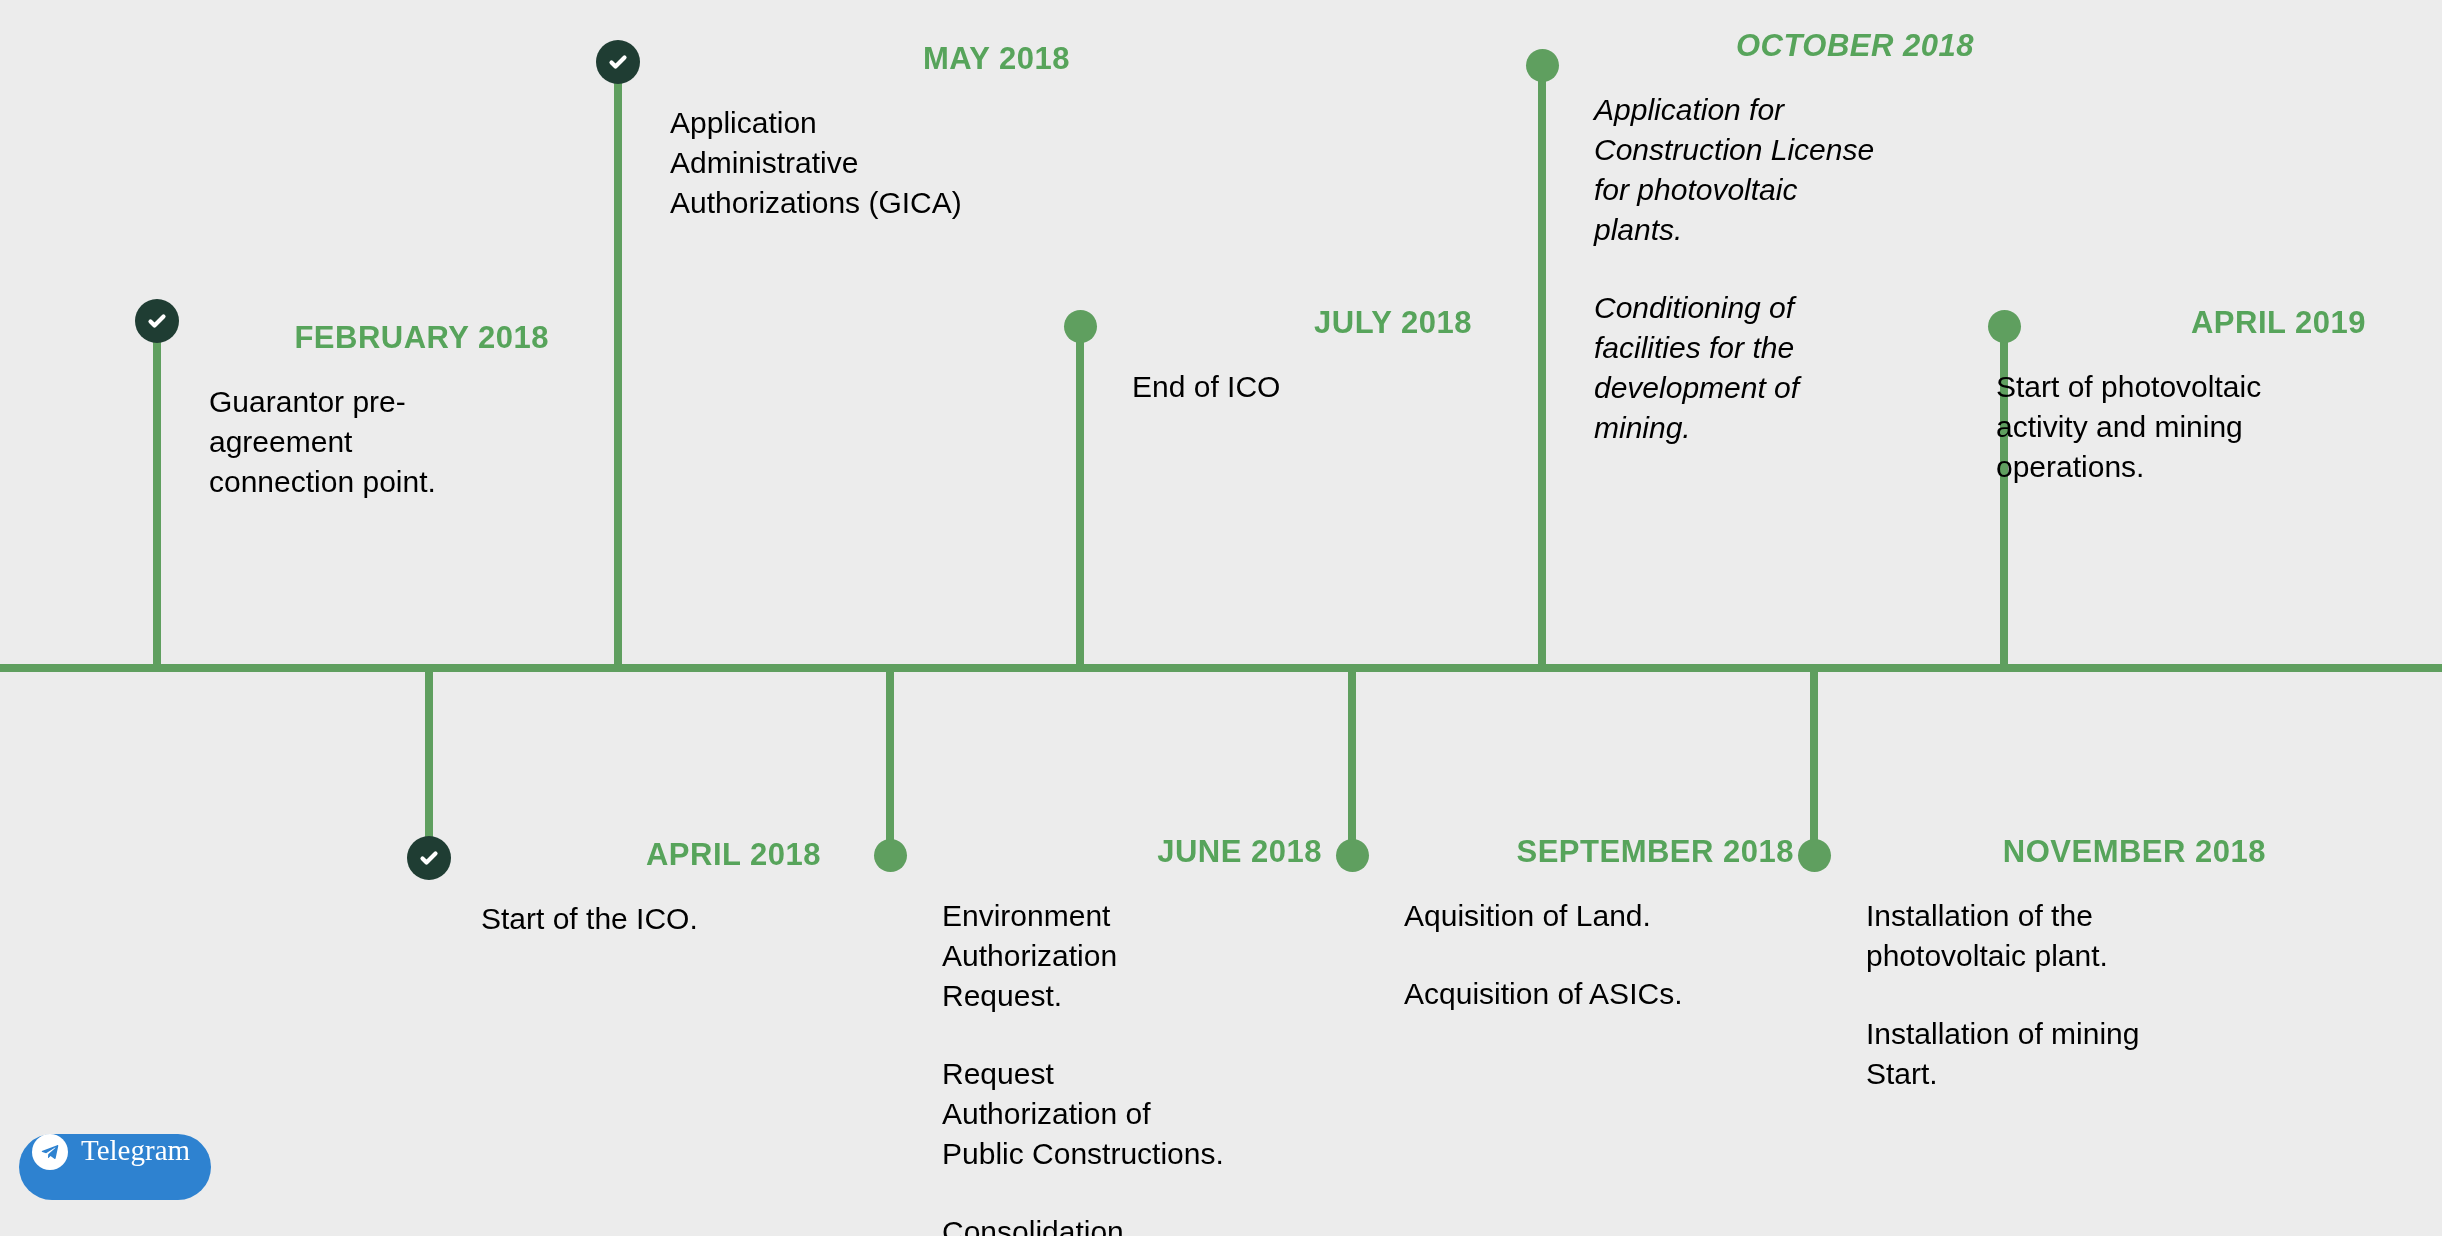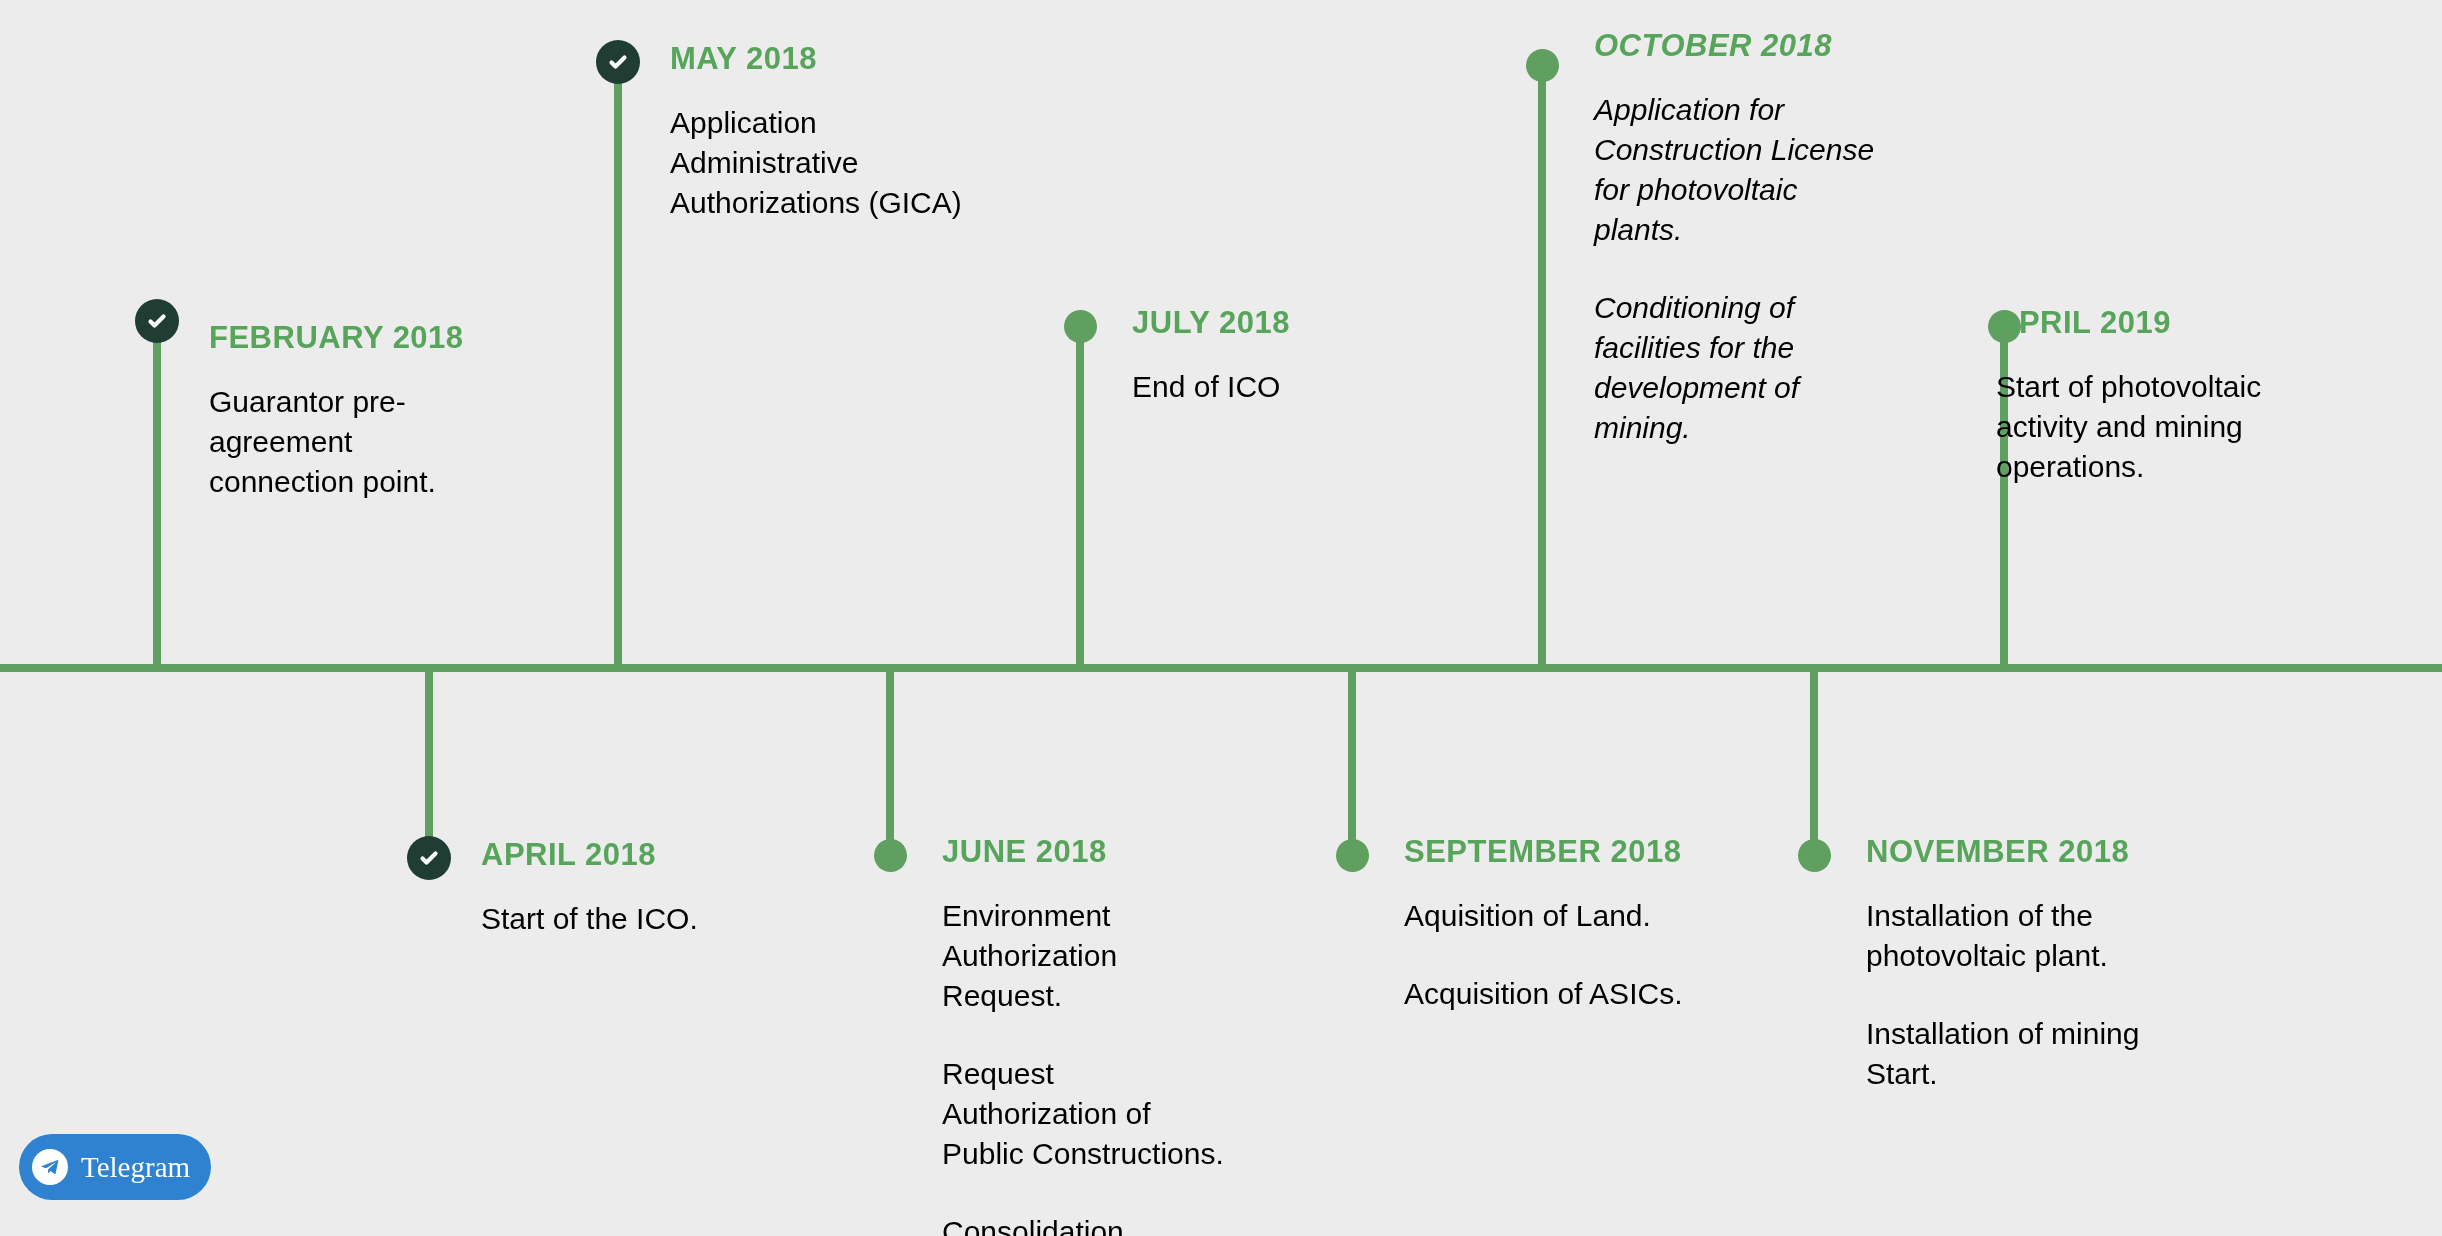--- a/index.html
+++ b/index.html
@@ -45,41 +45,42 @@
   .content{
     position:absolute;
   }
   .content h3{
     margin:0 0 26px 0;
     font-size:31px;
     line-height:36px;
     font-weight:700;
     letter-spacing:0.5px;
     color:#57a45b;
+    text-align:right;
   }
   .content p{
     margin:0 0 38px 0;
     font-size:30px;
     line-height:40px;
     color:#000000;
     white-space:pre-line;
   }
   .content p:last-child{margin-bottom:0;}
   
   .tg-btn{
     position:absolute;
     left:19px;
     top:1134px;
     width:192px;
     height:66px;
     border-radius:33px;
     background:#2e82d0;
     border:none;
     display:flex;
-    align-items:center;
+    align-items:flex-start;
     gap:13px;
     padding:0 20px 0 13px;
     cursor:pointer;
     box-sizing:border-box;
   }
   .tg-circle{
     width:36px;
     height:36px;
     border-radius:50%;
     background:#ffffff;

